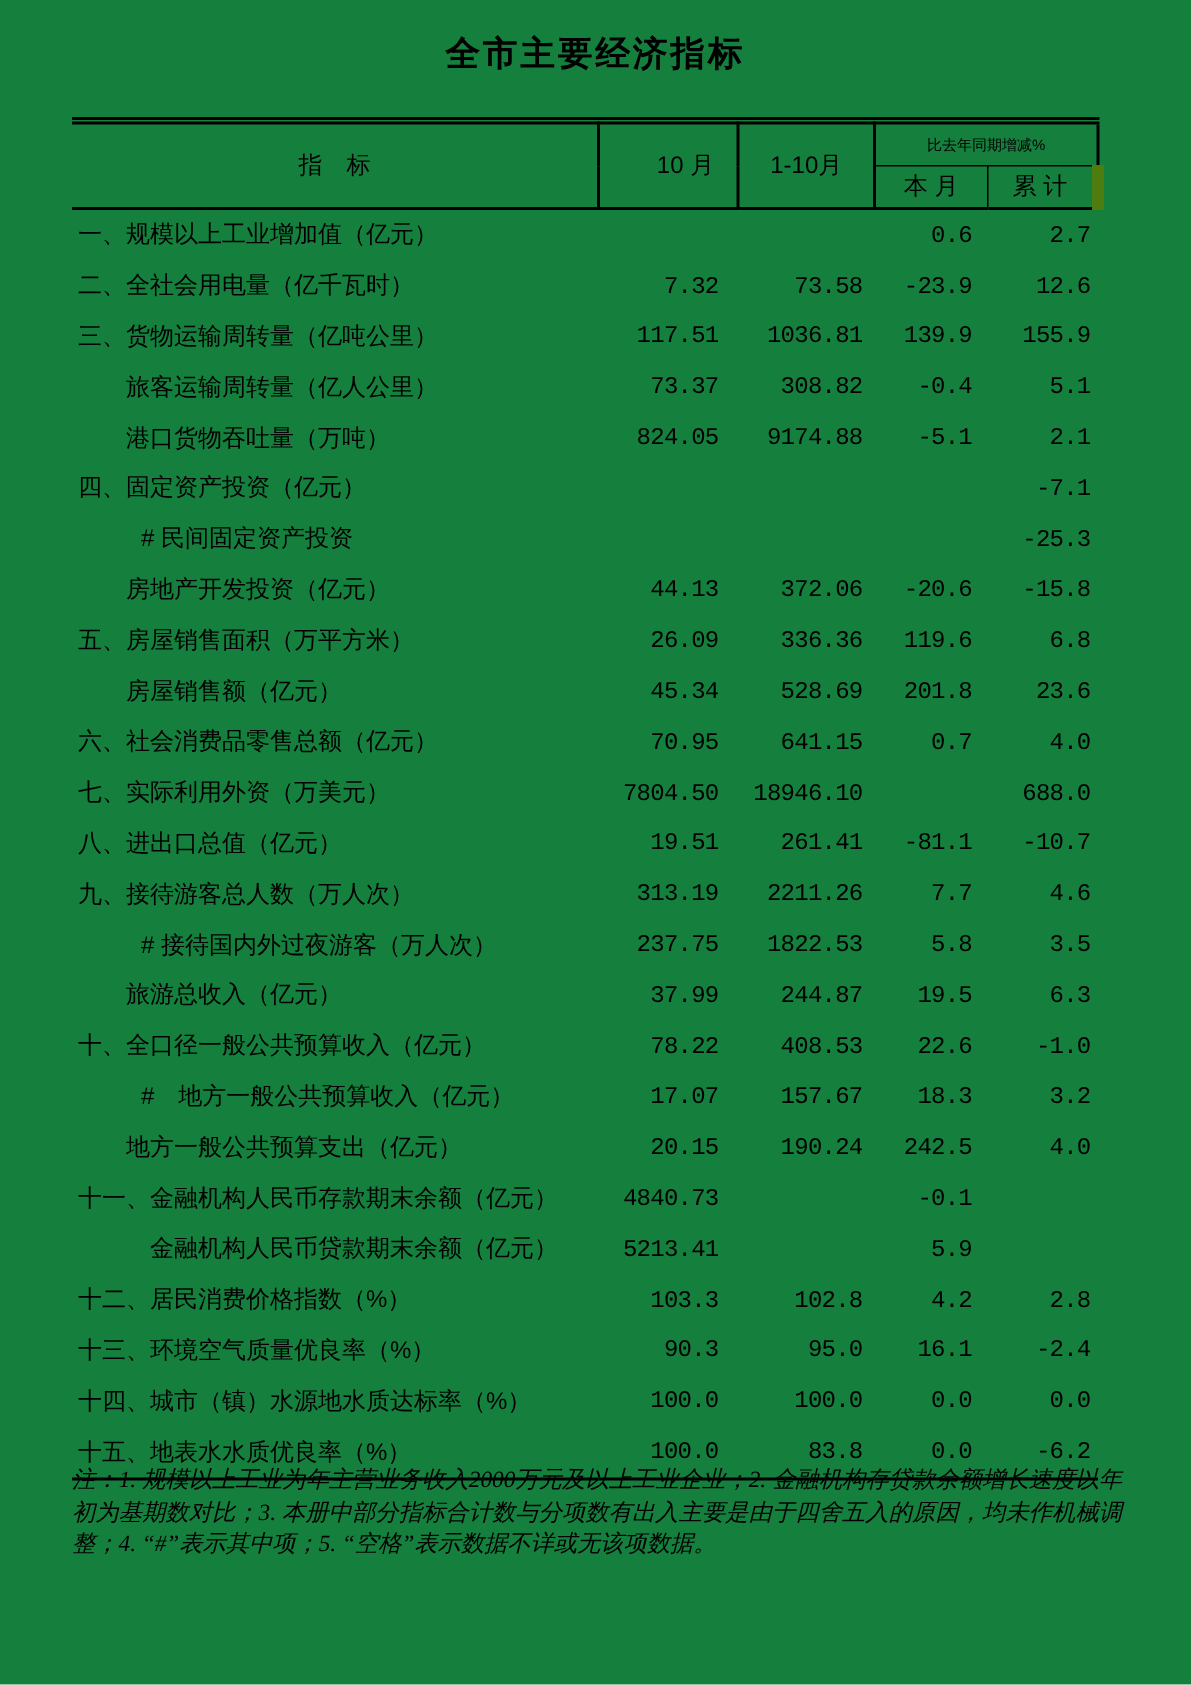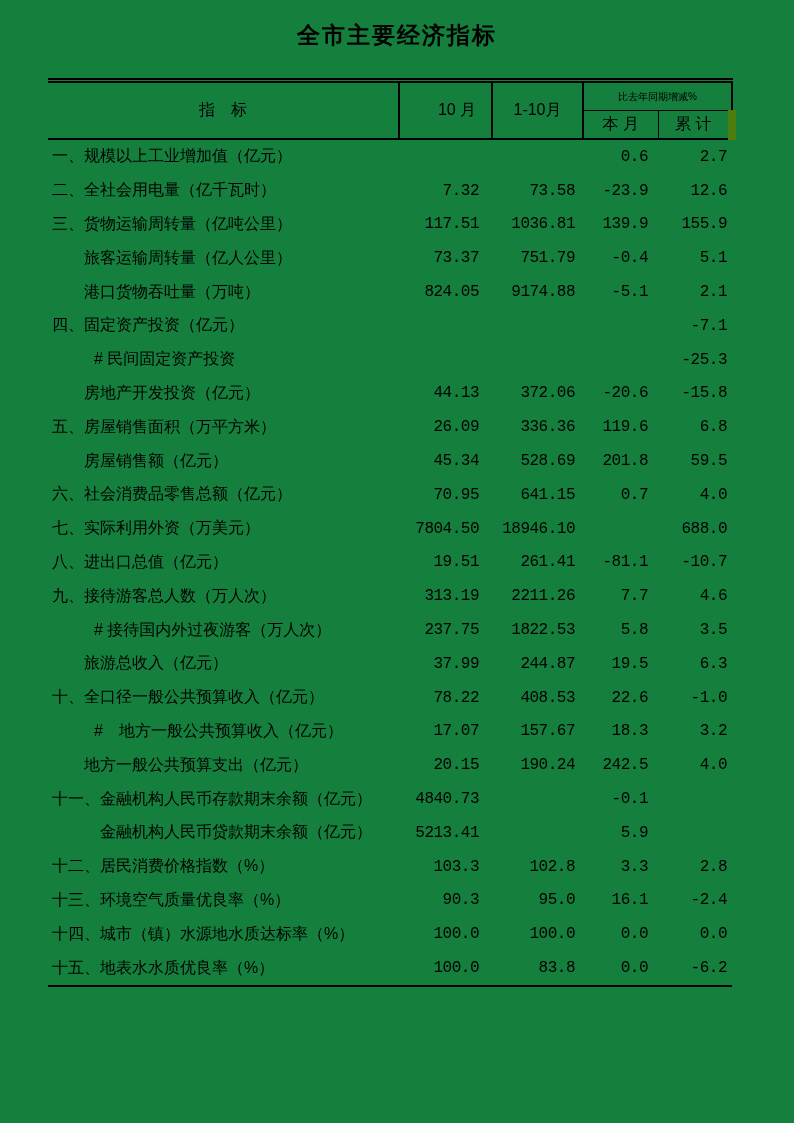--- a/index.html
+++ b/index.html
@@ -133,21 +133,21 @@
         <tr>
           <td class="lbl ind0">三、货物运输周转量（亿吨公里）</td>
           <td class="num c2">117.51</td>
           <td class="num c3">1036.81</td>
           <td class="num c4">139.9</td>
           <td class="num c5">155.9</td>
         </tr>
         <tr>
           <td class="lbl ind1">旅客运输周转量（亿人公里）</td>
           <td class="num c2">73.37</td>
-          <td class="num c3">751.79</td>
+          <td class="num c3">308.82</td>
           <td class="num c4">-0.4</td>
           <td class="num c5">5.1</td>
         </tr>
         <tr>
           <td class="lbl ind1">港口货物吞吐量（万吨）</td>
           <td class="num c2">824.05</td>
           <td class="num c3">9174.88</td>
           <td class="num c4">-5.1</td>
           <td class="num c5">2.1</td>
         </tr>
@@ -177,21 +177,21 @@
           <td class="num c2">26.09</td>
           <td class="num c3">336.36</td>
           <td class="num c4">119.6</td>
           <td class="num c5">6.8</td>
         </tr>
         <tr>
           <td class="lbl ind1">房屋销售额（亿元）</td>
           <td class="num c2">45.34</td>
           <td class="num c3">528.69</td>
           <td class="num c4">201.8</td>
-          <td class="num c5">59.5</td>
+          <td class="num c5">23.6</td>
         </tr>
         <tr>
           <td class="lbl ind0">六、社会消费品零售总额（亿元）</td>
           <td class="num c2">70.95</td>
           <td class="num c3">641.15</td>
           <td class="num c4">0.7</td>
           <td class="num c5">4.0</td>
         </tr>
         <tr>
           <td class="lbl ind0">七、实际利用外资（万美元）</td>
@@ -260,21 +260,21 @@
           <td class="lbl ind3">金融机构人民币贷款期末余额（亿元）</td>
           <td class="num c2">5213.41</td>
           <td class="num c3"></td>
           <td class="num c4">5.9</td>
           <td class="num c5"></td>
         </tr>
         <tr>
           <td class="lbl ind0">十二、居民消费价格指数（%）</td>
           <td class="num c2">103.3</td>
           <td class="num c3">102.8</td>
-          <td class="num c4">3.3</td>
+          <td class="num c4">4.2</td>
           <td class="num c5">2.8</td>
         </tr>
         <tr>
           <td class="lbl ind0">十三、环境空气质量优良率（%）</td>
           <td class="num c2">90.3</td>
           <td class="num c3">95.0</td>
           <td class="num c4">16.1</td>
           <td class="num c5">-2.4</td>
         </tr>
         <tr>
@@ -287,13 +287,14 @@
         <tr>
           <td class="lbl ind0">十五、地表水水质优良率（%）</td>
           <td class="num c2">100.0</td>
           <td class="num c3">83.8</td>
           <td class="num c4">0.0</td>
           <td class="num c5">-6.2</td>
         </tr>
       </tbody>
   </table>
 
+  <div class="note">注：1. 规模以上工业为年主营业务收入2000万元及以上工业企业；2. 金融机构存贷款余额增长速度以年初为基期数对比；3. 本册中部分指标合计数与分项数有出入主要是由于四舍五入的原因，均未作机械调整；4. “#”表示其中项；5. “空格”表示数据不详或无该项数据。</div>
 </div>
 
 </body></html>

